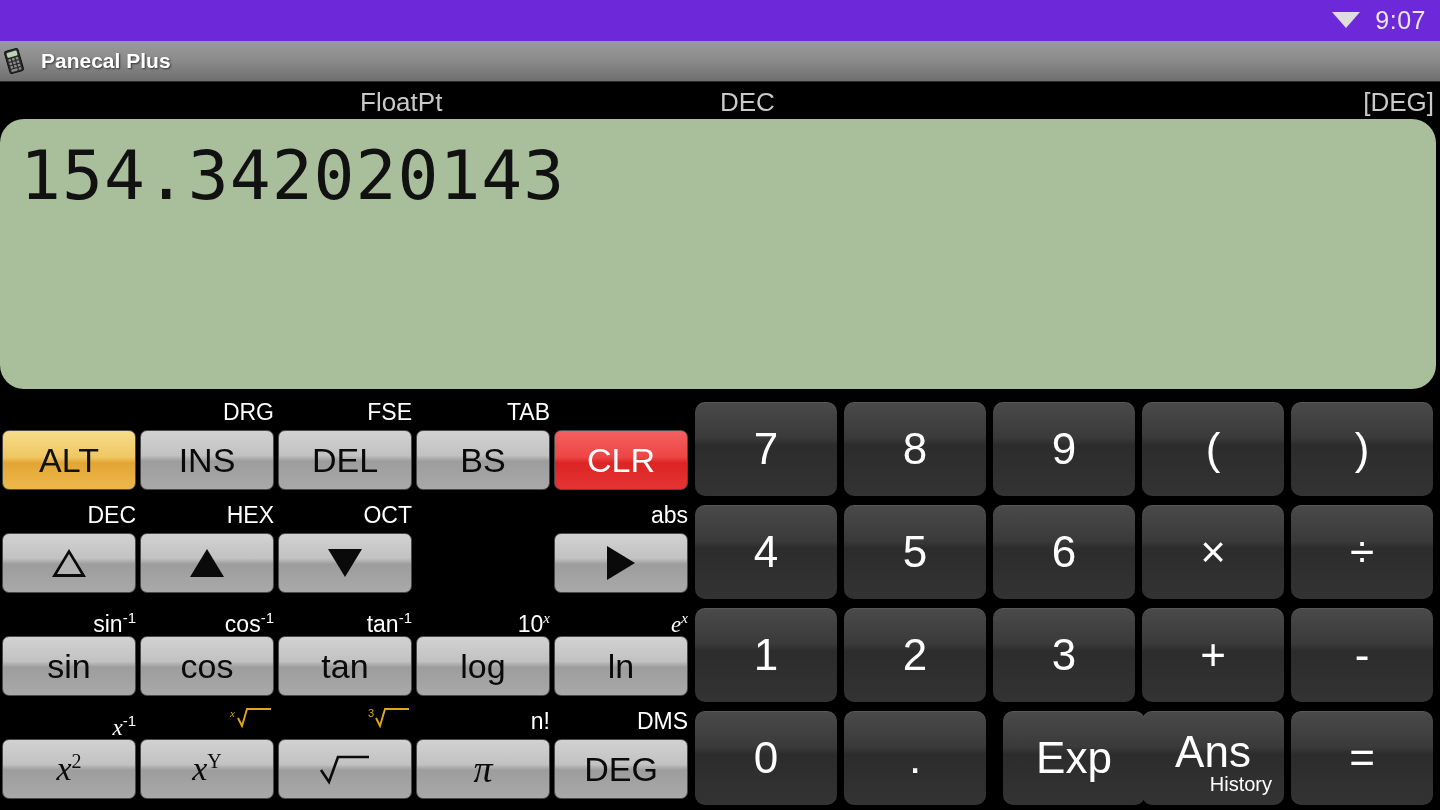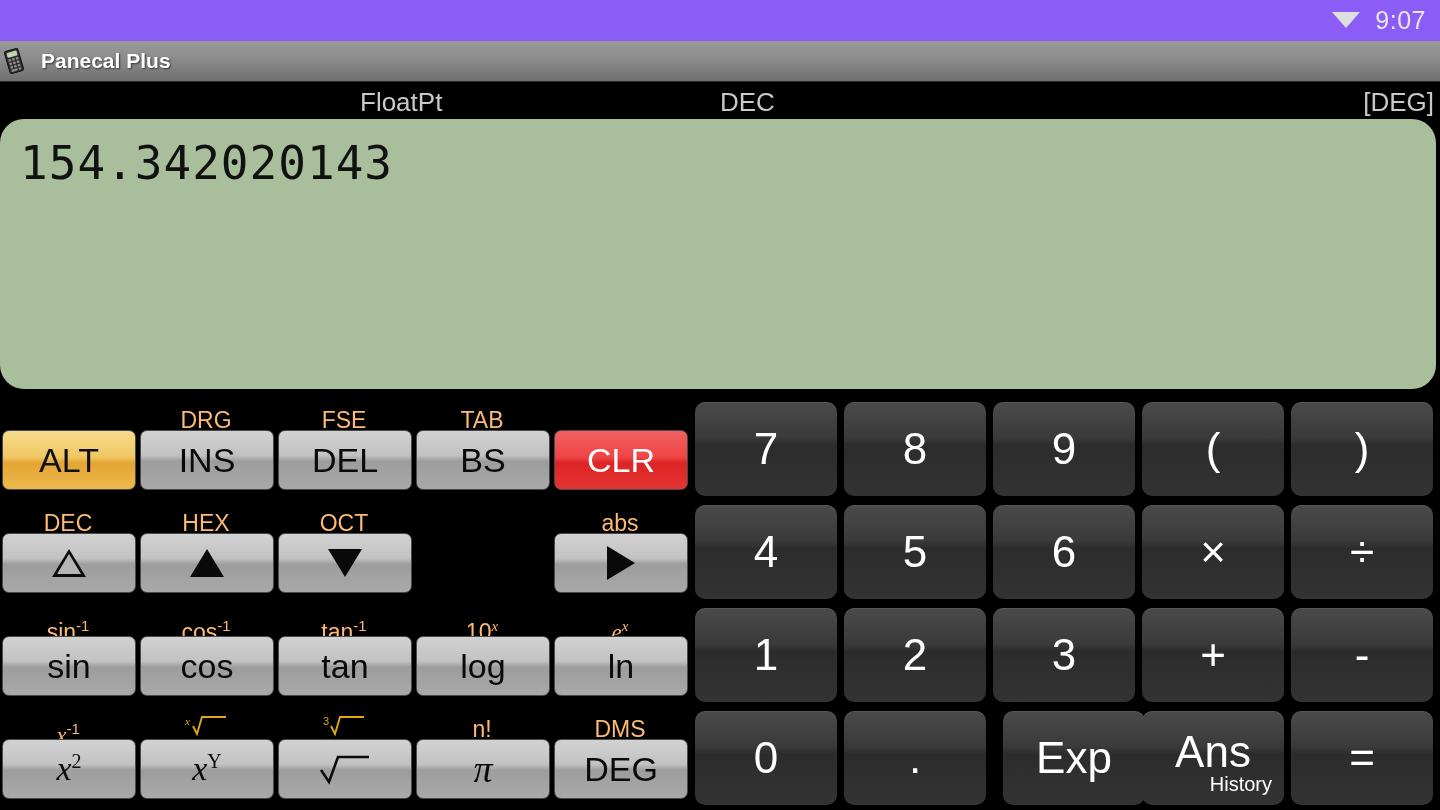--- a/index.html
+++ b/index.html
@@ -7,21 +7,21 @@
     width: 1440px; height: 810px;
     background: #000;
     font-family: "Liberation Sans", sans-serif;
     overflow: hidden;
   }
   #app { position: relative; width: 1440px; height: 810px; background: #000; }
 
   
   .statusbar {
     position: absolute; left: 0; top: 0; width: 1440px; height: 41px;
-    background: #8b5cf6; display: flex; align-items: center;
+    background: #6d28d9; display: flex; align-items: center;
     justify-content: flex-end; padding-right: 14px; gap: 14px;
   }
   .wifi-icon { display: block; }
   .status-time {
     color: #e8e8e8; font-size: 25px; letter-spacing: 0.5px;
   }
 
   
   .titlebar {
     position: absolute; left: 0; top: 41px; width: 1440px; height: 41px;
@@ -51,37 +51,37 @@
 
   
   .display {
     position: absolute; left: 0; top: 119px; width: 1436px; height: 270px;
     background: #a9bf9c;
     border-radius: 24px;
     overflow: hidden;
   }
   .display-value {
     position: absolute; left: 20px; top: 17px;
-    color: #111; font-size: 46px;
+    color: #111; font-size: 68px;
     font-family: "DejaVu Sans Mono", monospace;
     letter-spacing: 1px; white-space: nowrap; text-align: center;
   }
 
   
   .fnpad {
     position: absolute; left: 0; top: 396px; width: 692px; height: 414px;
   }
   .fnrow { position: relative; width: 692px; height: 103px; }
   .fncell {
     position: absolute; top: 0; width: 136px; height: 103px;
   }
   .alt-label {
-    position: absolute; top: 8px; left: 0; width: 136px; height: 32px;
-    text-align: center; line-height: 32px;
-    color: #fdba74; font-size: 23px; white-space: nowrap;
+    position: absolute; top: 0; left: 0; width: 136px; height: 32px;
+    text-align: right; line-height: 32px;
+    color: #ffffff; font-size: 23px; white-space: nowrap;
   }
   .alt-label sup { font-size: 15px; vertical-align: super; }
   .alt-label .it { font-style: italic; font-family: "Liberation Serif", serif; }
   .fnbtn {
     position: absolute; top: 34px; left: 2px; width: 134px; height: 60px;
     border-radius: 7px; border: 1px solid #4a4a4a;
     background: linear-gradient(to bottom, #d2d2d2 0%, #c2c2c2 42%, #9d9d9d 52%, #a9a9a9 100%);
     color: #0a0a0a; font-size: 34px;
     display: flex; align-items: center; justify-content: center;
     box-shadow: 0 1px 1px rgba(0,0,0,.5);

